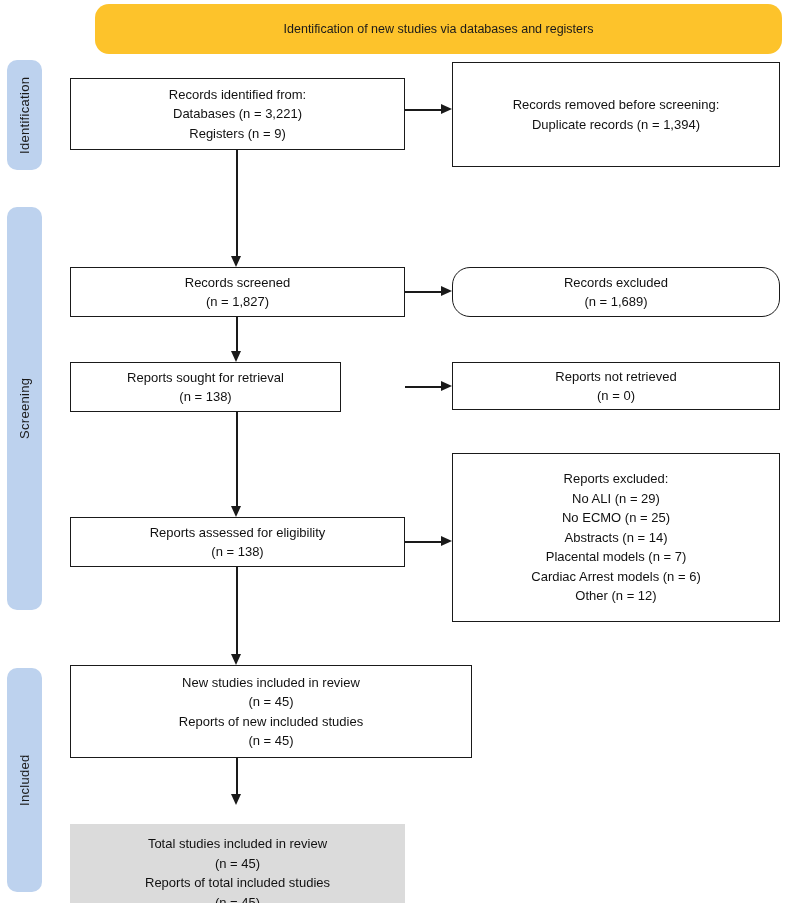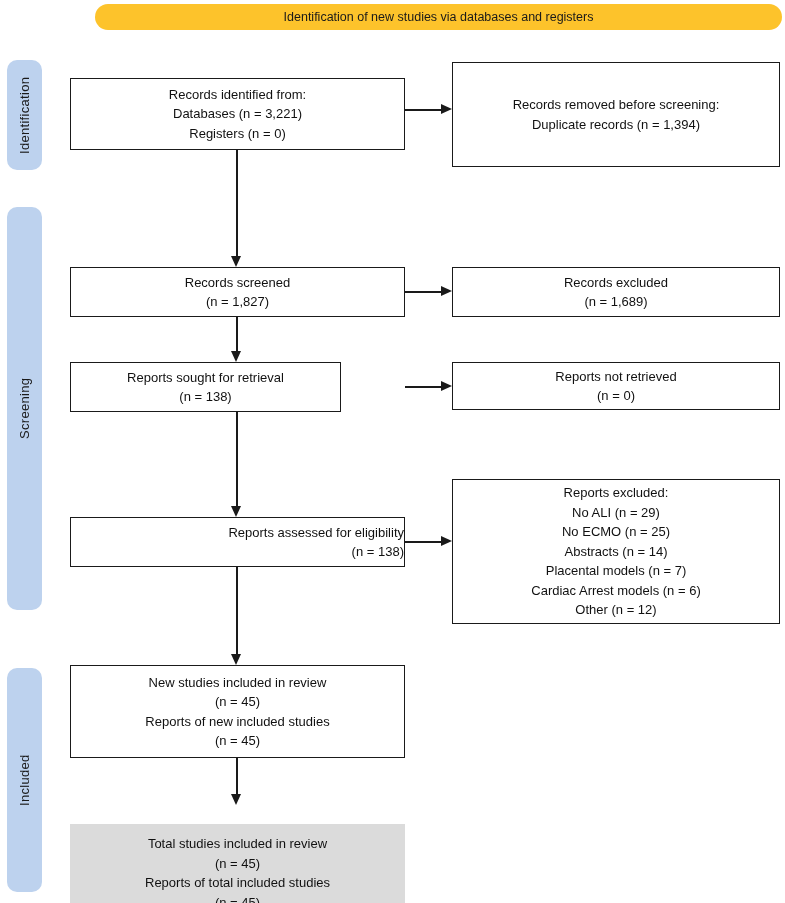--- a/index.html
+++ b/index.html
@@ -6,21 +6,21 @@
   .canvas {
     position: relative;
     width: 785px; height: 903px;
     background: #ffffff;
     font-family: "Liberation Sans", sans-serif;
     color: #111111;
     overflow: hidden;
   }
   .header-banner {
     position: absolute;
-    left: 95px; top: 4px; width: 687px; height: 26px;
+    left: 95px; top: 4px; width: 687px; height: 50px;
     background: var(--header-bg, #FDC32B);
     border-radius: 14px;
     display: flex; align-items: center; justify-content: center;
     font-size: 12.5px; color: #1a1a1a;
   }
   .stage-pill {
     position: absolute;
     left: 7px; width: 35px;
     background: var(--sidebar-bg, #BDD2EE);
     border-radius: 10px;
@@ -42,26 +42,26 @@
     display: flex; flex-direction: column;
     align-items: center; justify-content: center;
     text-align: center;
     font-size: 13px; line-height: 19.5px;
   }
   .box.filled { border: none; background: var(--total-box-bg, #DBDBDB); }
 
   .box-records-identified    { left: 70px;  top: 78px;  width: 335px; height: 72px; }
   .box-records-removed       { left: 452px; top: 62px;  width: 328px; height: 105px; }
   .box-records-screened      { left: 70px;  top: 267px; width: 335px; height: 50px; }
-  .box-records-excluded      { left: 452px; top: 267px; width: 328px; height: 50px; }
+  .box-records-excluded      { left: 452px; top: 267px; width: 328px; height: 50px; border-radius: 18px; }
   .box-reports-sought        { left: 70px;  top: 362px; width: 271px; height: 50px; }
   .box-reports-not-retrieved { left: 452px; top: 362px; width: 328px; height: 48px; }
-  .box-reports-assessed      { left: 70px;  top: 517px; width: 335px; height: 50px; align-items: flex-end; }
-  .box-reports-excluded      { left: 452px; top: 479px; width: 328px; height: 145px; }
-  .box-new-studies           { left: 70px;  top: 665px; width: 335px; height: 93px; align-items: center; }
+  .box-reports-assessed      { left: 70px;  top: 517px; width: 335px; height: 50px; }
+  .box-reports-excluded      { left: 452px; top: 453px; width: 328px; height: 169px; }
+  .box-new-studies           { left: 70px;  top: 665px; width: 402px; height: 93px; align-items: center; }
   .box-total-studies         { left: 70px;  top: 824px; width: 335px; height: 98px; }
 
   .hline { position: absolute; height: 1.5px; background: #1a1a1a; }
   .vline { position: absolute; width: 1.5px; background: #1a1a1a; }
   .arrow-right {
     position: absolute; width: 0; height: 0;
     border-top: 5.5px solid transparent;
     border-bottom: 5.5px solid transparent;
     border-left: 11px solid #1a1a1a;
   }
@@ -87,21 +87,21 @@
   <div class="stage-pill pill-screening">
     <span>Screening</span>
   </div>
   <div class="stage-pill pill-included">
     <span>Included</span>
   </div>
 
   <div class="box box-records-identified">
       <div>Records identified from:</div>
       <div>Databases (n = 3,221)</div>
-      <div>Registers (n = 0)</div>
+      <div>Registers (n = 9)</div>
     </div>
   <div class="box box-records-removed">
       <div>Records removed before screening:</div>
       <div>Duplicate records (n = 1,394)</div>
     </div>
   <div class="box box-records-screened">
       <div>Records screened</div>
       <div>(n = 1,827)</div>
     </div>
   <div class="box box-records-excluded">

